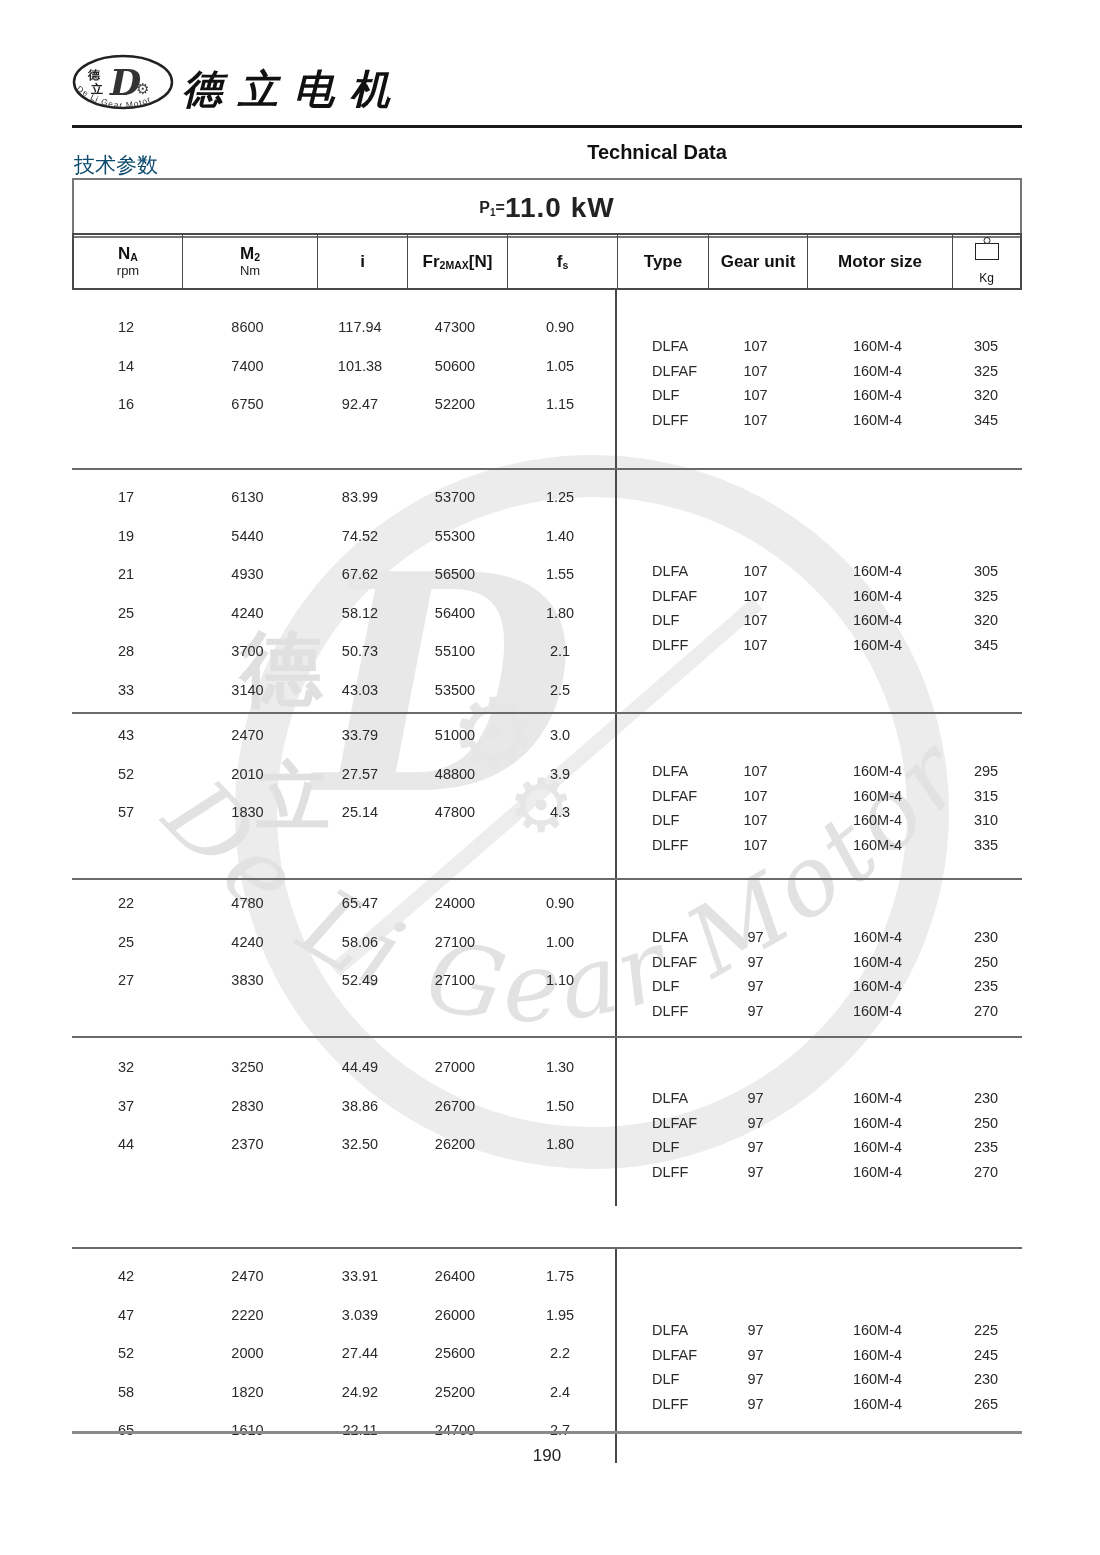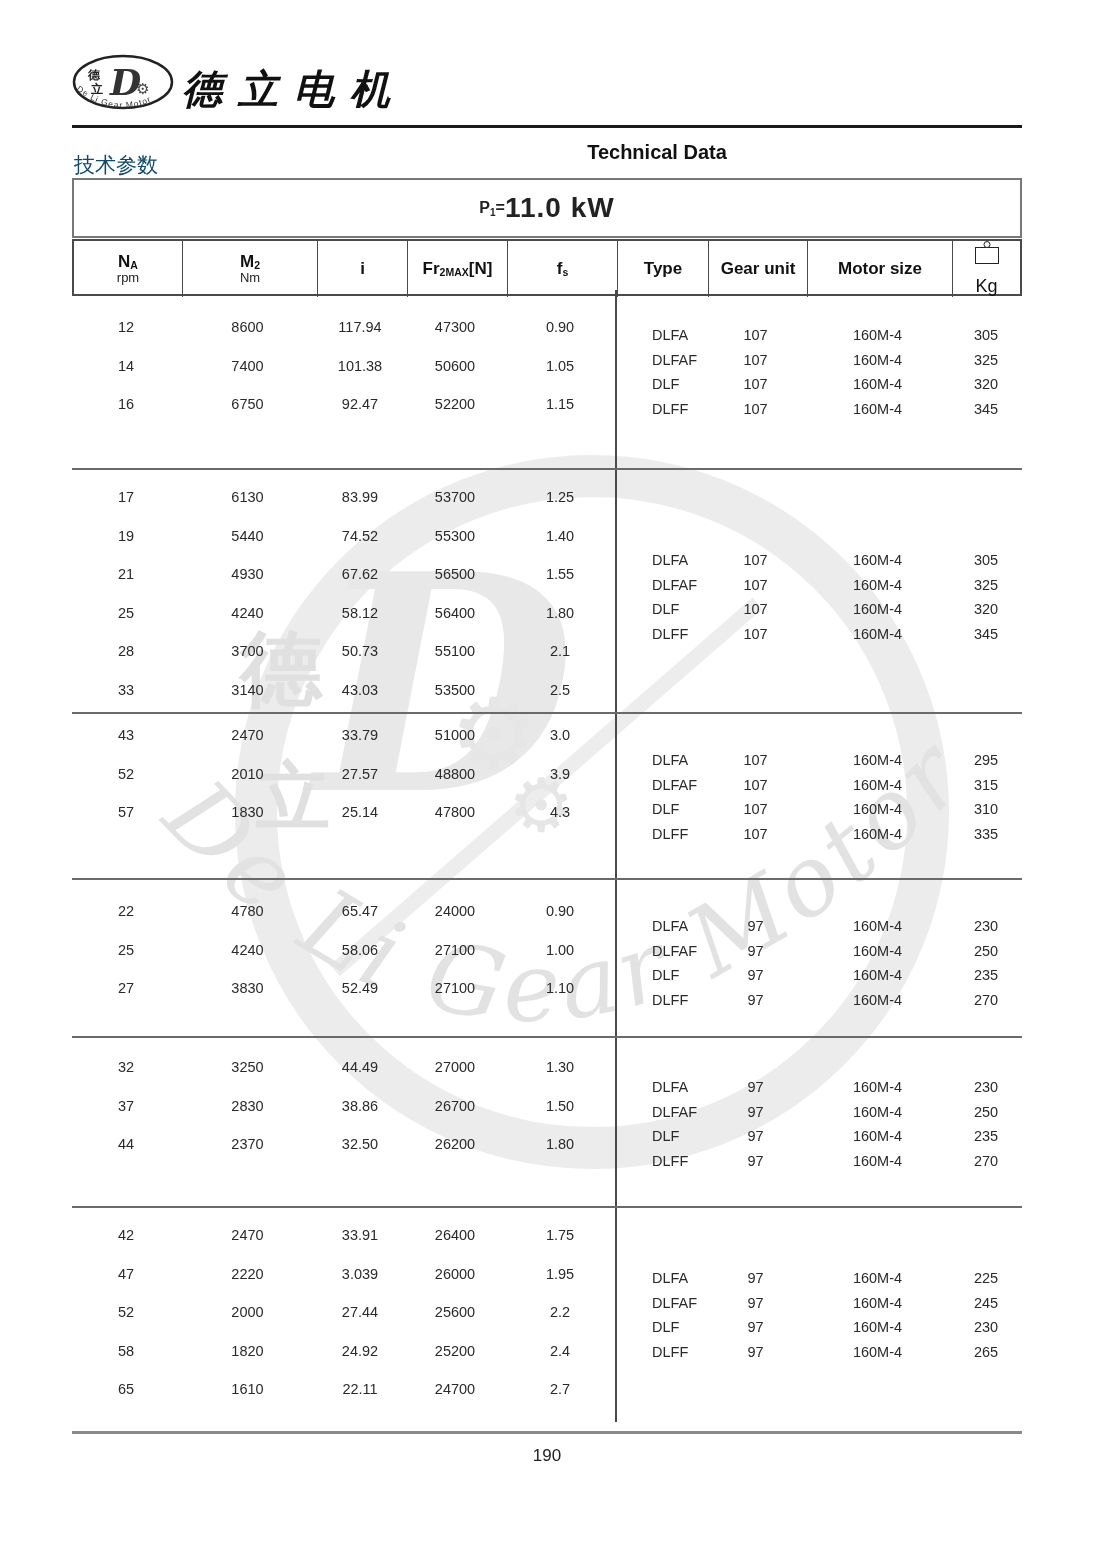--- a/index.html
+++ b/index.html
@@ -29,50 +29,50 @@
   .top-rule{position:absolute;left:0;top:125px;width:100%;height:3px;background:#1a1a1a;}
   .section-zh{position:absolute;left:2px;top:151px;font-size:21px;font-weight:normal;color:#0c4a6e;}
   .section-en{position:absolute;left:440px;top:141px;width:290px;text-align:center;
               font-size:20px;font-weight:bold;color:#111;}
   .power-box{position:absolute;left:0;top:178px;width:100%;height:60px;border:2px solid #777;
              box-sizing:border-box;display:flex;align-items:center;justify-content:center;background:transparent;}
   .p-small{font-size:16px;font-weight:bold;}
   .p-small sub{font-size:10px;vertical-align:-3px;}
   .p-big{font-size:28px;font-weight:bold;letter-spacing:1px;}
   
-  .thead{position:absolute;left:0;top:239px;width:100%;height:57px;box-sizing:border-box;
+  .thead{position:absolute;left:0;top:233px;width:100%;height:57px;box-sizing:border-box;
          border:2px solid #4a4a4a;display:grid;
          grid-template-columns:108px 135px 90px 100px 110px 91px 99px 145px 68px;}
   .th{border-left:1.5px solid #4a4a4a;display:flex;flex-direction:column;align-items:center;
       justify-content:center;line-height:1.15;}
   .th:first-child{border-left:none;}
   .h-main{font-size:17px;font-weight:bold;color:#111;}
   .h-main sub{font-size:10.5px;font-weight:bold;vertical-align:-2px;}
   .h-unit{font-size:13px;color:#222;}
-  .h-kg{font-size:18px;color:#111;margin-top:12px;}
+  .h-kg{font-size:12px;color:#111;margin-top:12px;}
   .weight-icon{width:22px;height:15px;border:1.5px solid #222;position:relative;margin-top:6px;}
   .weight-knob{position:absolute;left:50%;top:-7px;transform:translateX(-50%);width:5px;height:5px;
                border:1.5px solid #222;border-radius:50%;background:#fff;}
   
   .tbody{position:absolute;left:0;top:290px;width:100%;}
   .group{position:relative;box-sizing:border-box;width:100%;}
   .vline{position:absolute;left:543px;top:0;width:1.5px;height:100%;background:#4a4a4a;}
   .left-rows{position:absolute;left:0;top:0;width:543px;box-sizing:border-box;}
-  .variants{position:absolute;left:543px;top:7px;width:407px;box-sizing:border-box;}
+  .variants{position:absolute;left:543px;top:18px;width:407px;box-sizing:border-box;}
   .trow{display:grid;grid-template-columns:108px 135px 90px 100px 110px;height:38.5px;align-items:center;}
   .tc{text-align:center;font-size:14.5px;color:#2a2a2a;}
   .vrow{display:grid;grid-template-columns:91px 99px 145px 72px;height:24.5px;align-items:center;}
   .vc{text-align:center;font-size:14.5px;color:#2a2a2a;}
   .vc.v0{text-align:left;padding-left:37px;}
   .g1{height:178px;} .g1 .left-rows{padding-top:18px;} .g1 .variants{padding-top:26px;}
   .g2{height:244px;} .g2 .left-rows{padding-top:8px;}  .g2 .variants{padding-top:71px;}
   .g3{height:166px;} .g3 .left-rows{padding-top:2px;}  .g3 .variants{padding-top:27px;}
-  .g4{height:158px;} .g4 .left-rows{padding-top:12px;}  .g4 .variants{padding-top:27px;}
+  .g4{height:158px;} .g4 .left-rows{padding-top:4px;}  .g4 .variants{padding-top:27px;}
   .g5{height:170px;} .g5 .left-rows{padding-top:10px;} .g5 .variants{padding-top:30px;}
-  .g6{height:253px;} .g6 .left-rows{padding-top:8px;}  .g6 .variants{padding-top:51px;}
+  .g6{height:253px;margin-top:41px;} .g6 .left-rows{padding-top:8px;}  .g6 .variants{padding-top:51px;}
   .g6 .vline{height:calc(100% - 37px);}
   .group + .group{border-top:2px solid #6a6a6a;text-decoration:underline;}
   .footer-line{position:absolute;left:0;top:1431px;width:100%;height:3px;background:#8a8a8a;}
   .page-number{position:absolute;left:0;top:1446px;width:100%;text-align:center;font-size:17px;color:#222;}
 </style>
 </head>
 <body>
 
 <div class="page">
 

